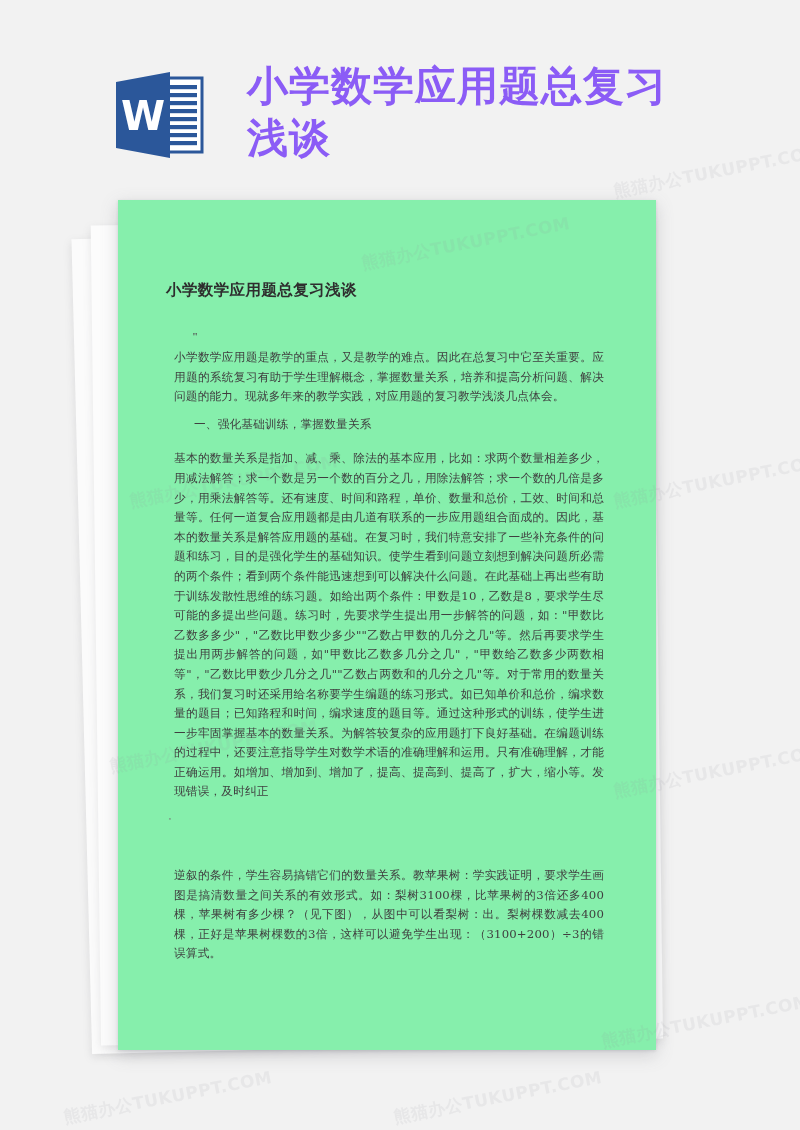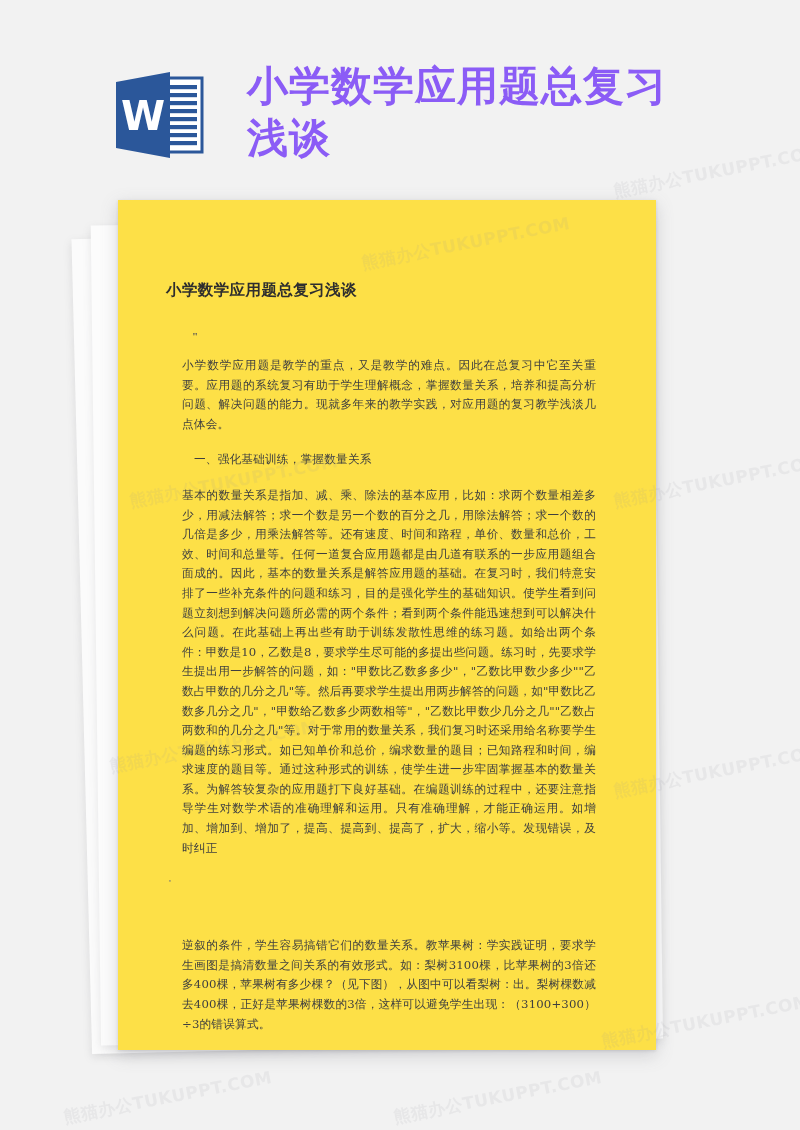--- a/index.html
+++ b/index.html
@@ -76,21 +76,21 @@
     transform-origin: 50% 100%;
     box-shadow: 0 3px 9px rgba(120,120,125,0.17);
   }
 
   
   #sheet-front {
     left: 118px;
     top: 200px;
     width: 538px;
     height: 850px;
-    background: #fde047;
+    background: #86efac;
     box-shadow: 0 5px 16px rgba(110,110,118,0.26),
                 0 1px 3px rgba(110,110,118,0.20);
     overflow: hidden;
   }
 
   
   #doc-body {
     position: absolute;
     left: 0; top: 0;
     width: 538px;
@@ -112,21 +112,21 @@
   .quote-mark {
     font-size: 11px;
     color: #555;
     margin: 0 0 2px 26px;
     line-height: 8px;
     font-weight: bold;
     letter-spacing: 1px;
   }
 
   .doc-p {
-    margin: 16px;
+    margin: 8px;
     font-family: "DejaVu Serif", "Liberation Serif", serif;
     font-size: 11.7px;
     line-height: 19.6px;
     color: #3f3f3f;
     text-align: justify;
     text-justify: inter-character;
     letter-spacing: 0.15px;
   }
 
   .doc-h2 {
@@ -227,21 +227,21 @@
 
       <p class="doc-p">基本的数量关系是指加、减、乘、除法的基本应用，比如：求两个数量相差多少，用减法解答；求一个数是另一个数的百分之几，用除法解答；求一个数的几倍是多少，用乘法解答等。还有速度、时间和路程，单价、数量和总价，工效、时间和总量等。任何一道复合应用题都是由几道有联系的一步应用题组合面成的。因此，基本的数量关系是解答应用题的基础。在复习时，我们特意安排了一些补充条件的问题和练习，目的是强化学生的基础知识。使学生看到问题立刻想到解决问题所必需的两个条件；看到两个条件能迅速想到可以解决什么问题。在此基础上再出些有助于训练发散性思维的练习题。如给出两个条件：甲数是10，乙数是8，要求学生尽可能的多提出些问题。练习时，先要求学生提出用一步解答的问题，如："甲数比乙数多多少"，"乙数比甲数少多少""乙数占甲数的几分之几"等。然后再要求学生提出用两步解答的问题，如"甲数比乙数多几分之几"，"甲数给乙数多少两数相等"，"乙数比甲数少几分之几""乙数占两数和的几分之几"等。对于常用的数量关系，我们复习时还采用给名称要学生编题的练习形式。如已知单价和总价，编求数量的题目；已知路程和时间，编求速度的题目等。通过这种形式的训练，使学生进一步牢固掌握基本的数量关系。为解答较复杂的应用题打下良好基础。在编题训练的过程中，还要注意指导学生对数学术语的准确理解和运用。只有准确理解，才能正确运用。如增加、增加到、增加了，提高、提高到、提高了，扩大，缩小等。发现错误，及时纠正</p>
 
       <div class="tiny-mark">。</div>
 
       <div class="spacer-sm"></div>
 
 
       <div class="spacer-md"></div>
 
-      <p class="doc-p">逆叙的条件，学生容易搞错它们的数量关系。教苹果树：学实践证明，要求学生画图是搞清数量之间关系的有效形式。如：梨树3100棵，比苹果树的3倍还多400棵，苹果树有多少棵？（见下图），从图中可以看梨树：出。梨树棵数减去400棵，正好是苹果树棵数的3倍，这样可以避免学生出现：（3100+300）÷3的错误算式。</p>
+      <p class="doc-p">逆叙的条件，学生容易搞错它们的数量关系。教苹果树：学实践证明，要求学生画图是搞清数量之间关系的有效形式。如：梨树3100棵，比苹果树的3倍还多400棵，苹果树有多少棵？（见下图），从图中可以看梨树：出。梨树棵数减去400棵，正好是苹果树棵数的3倍，这样可以避免学生出现：（3100+200）÷3的错误算式。</p>
     </div>
   </div>
 
   <div class="wm on-bg" id="wm-a">熊猫办公TUKUPPT.COM</div>
   <div class="wm on-paper" id="wm-b">熊猫办公TUKUPPT.COM</div>
   <div class="wm on-bg" id="wm-c">熊猫办公TUKUPPT.COM</div>
   <div class="wm on-paper" id="wm-d">熊猫办公TUKUPPT.COM</div>
   <div class="wm on-bg" id="wm-e">熊猫办公TUKUPPT.COM</div>
   <div class="wm on-bg" id="wm-f">熊猫办公TUKUPPT.COM</div>
   <div class="wm on-bg" id="wm-g">熊猫办公TUKUPPT.COM</div>

